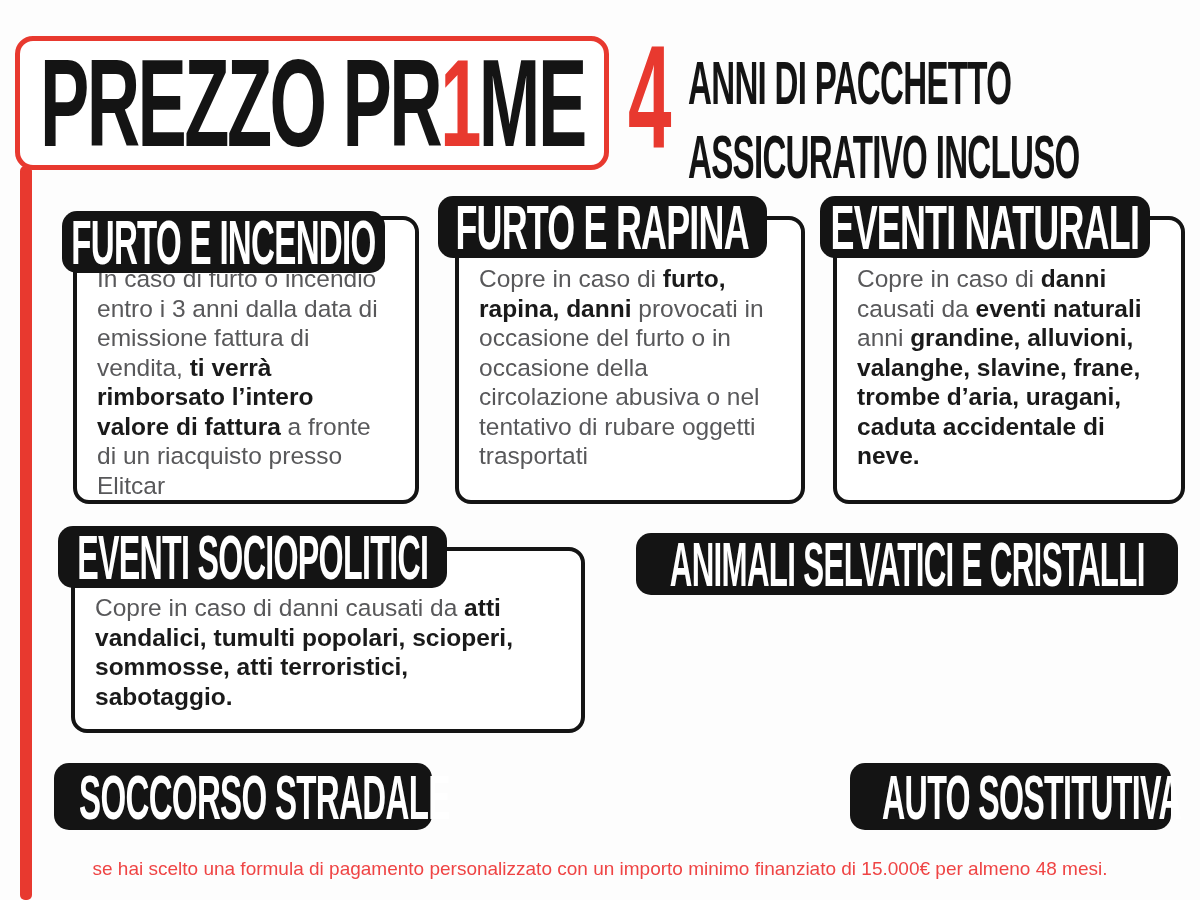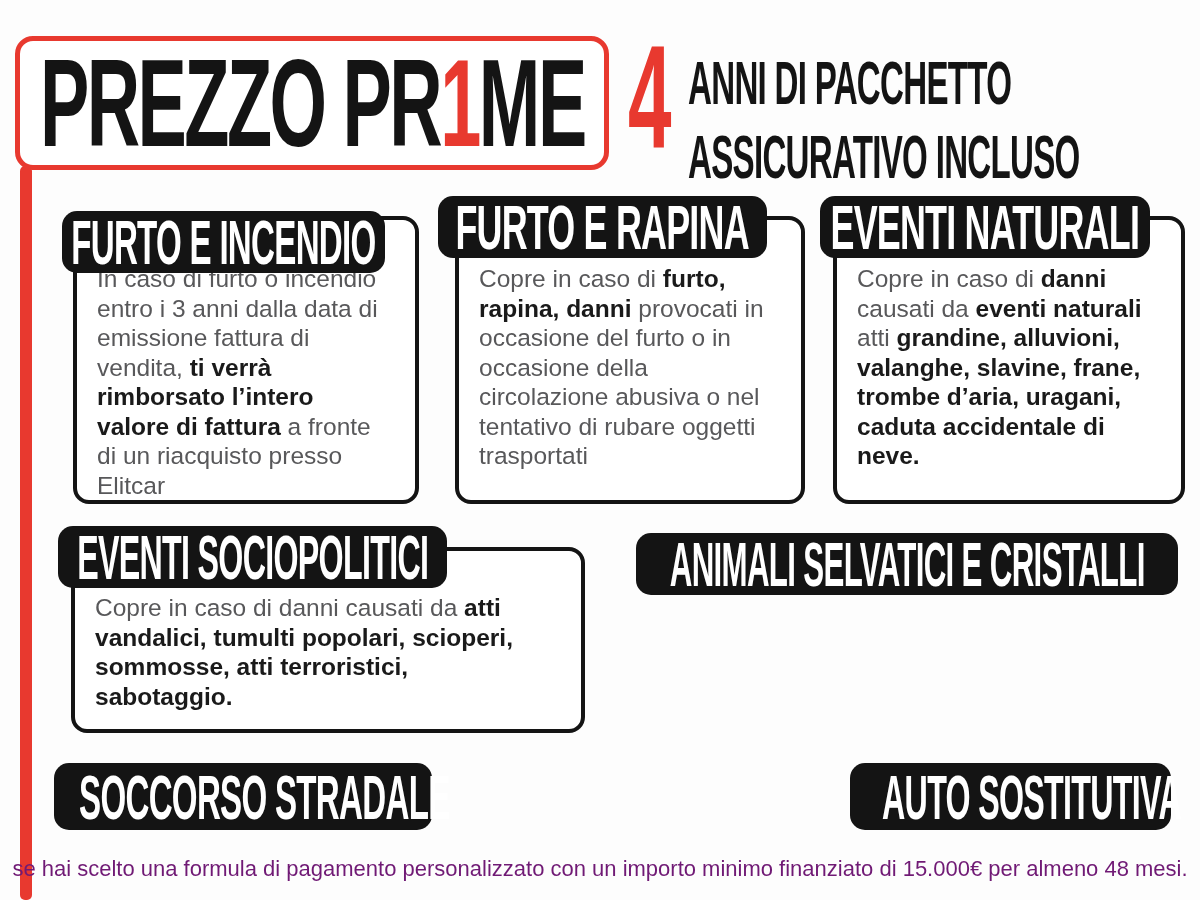--- a/index.html
+++ b/index.html
@@ -58,21 +58,21 @@
   .bb-text { color:#fff; font-weight:700; font-size:46px; white-space:nowrap;
     letter-spacing:-1px; transform:scale(var(--sx,0.72),1.38); }
   .bb-zero .line1 { color:#fff; font-weight:700; font-size:40px; white-space:nowrap;
     transform:scale(0.78,1.3); line-height:44px; }
   .bb-zero .line2 { color:#fff; font-weight:700; font-size:29px; white-space:nowrap;
     transform:scale(0.78,1.3); line-height:34px; }
   .bb-soccorso .bb-text { --sx:0.72; }
   .bb-auto .bb-text { --sx:0.70; }
 
   .footnote { position:absolute; left:0; right:0; top:858px; text-align:center;
-    font-size:22px; line-height:22px; color:#701a75; }
+    font-size:19px; line-height:22px; color:#ef4444; }
 </style>
 </head>
 <body>
 
 <div class="page">
 
   <div class="redline"></div>
 
   <div class="title-box">
     <div class="title-text"><span>PREZZO PR</span><span class="red">1</span><span>ME</span></div>
@@ -94,21 +94,21 @@
     <span class="badge-text">FURTO E RAPINA</span>
   </div>
   <div class="cardbox box c2">
     <div class="body-text"><span>Copre in caso di </span><span class="b">furto, rapina, danni</span><span> provocati in occasione del furto o in occasione della circolazione abusiva o nel tentativo di rubare oggetti trasportati</span></div>
   </div>
 
   <div class="badge c3">
     <span class="badge-text">EVENTI NATURALI</span>
   </div>
   <div class="cardbox box c3">
-    <div class="body-text"><span>Copre in caso di </span><span class="b">danni</span><span> causati da </span><span class="b">eventi naturali</span><span> atti </span><span class="b">grandine, alluvioni, valanghe, slavine, frane, trombe d’aria, uragani, caduta accidentale di neve.</span></div>
+    <div class="body-text"><span>Copre in caso di </span><span class="b">danni</span><span> causati da </span><span class="b">eventi naturali</span><span> anni </span><span class="b">grandine, alluvioni, valanghe, slavine, frane, trombe d’aria, uragani, caduta accidentale di neve.</span></div>
   </div>
 
   <div class="badge c4">
     <span class="badge-text">EVENTI SOCIOPOLITICI</span>
   </div>
   <div class="cardbox box c4">
     <div class="body-text"><span>Copre in caso di danni causati da </span><span class="b">atti vandalici, tumulti popolari, scioperi, sommosse, atti terroristici, sabotaggio.</span></div>
   </div>
 
   <div class="badge c5">

